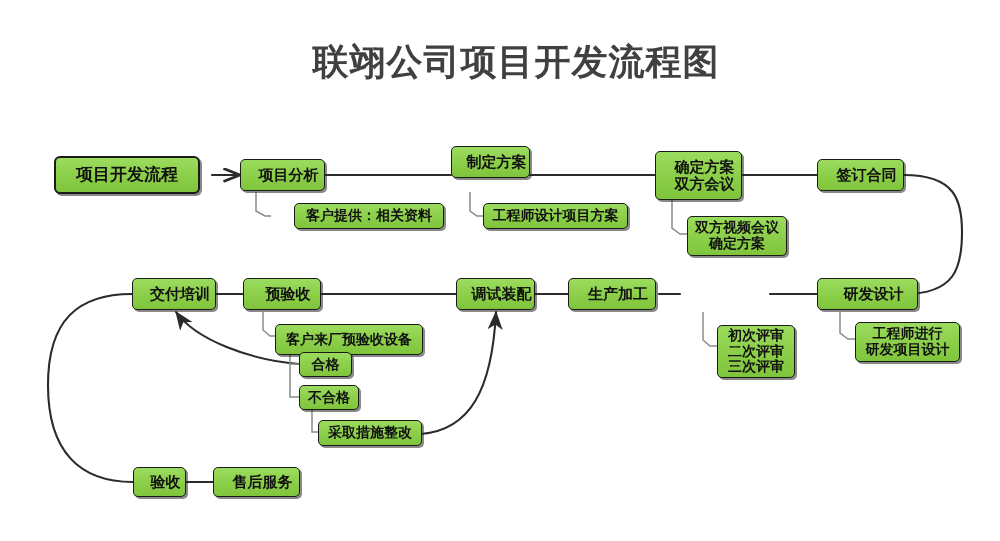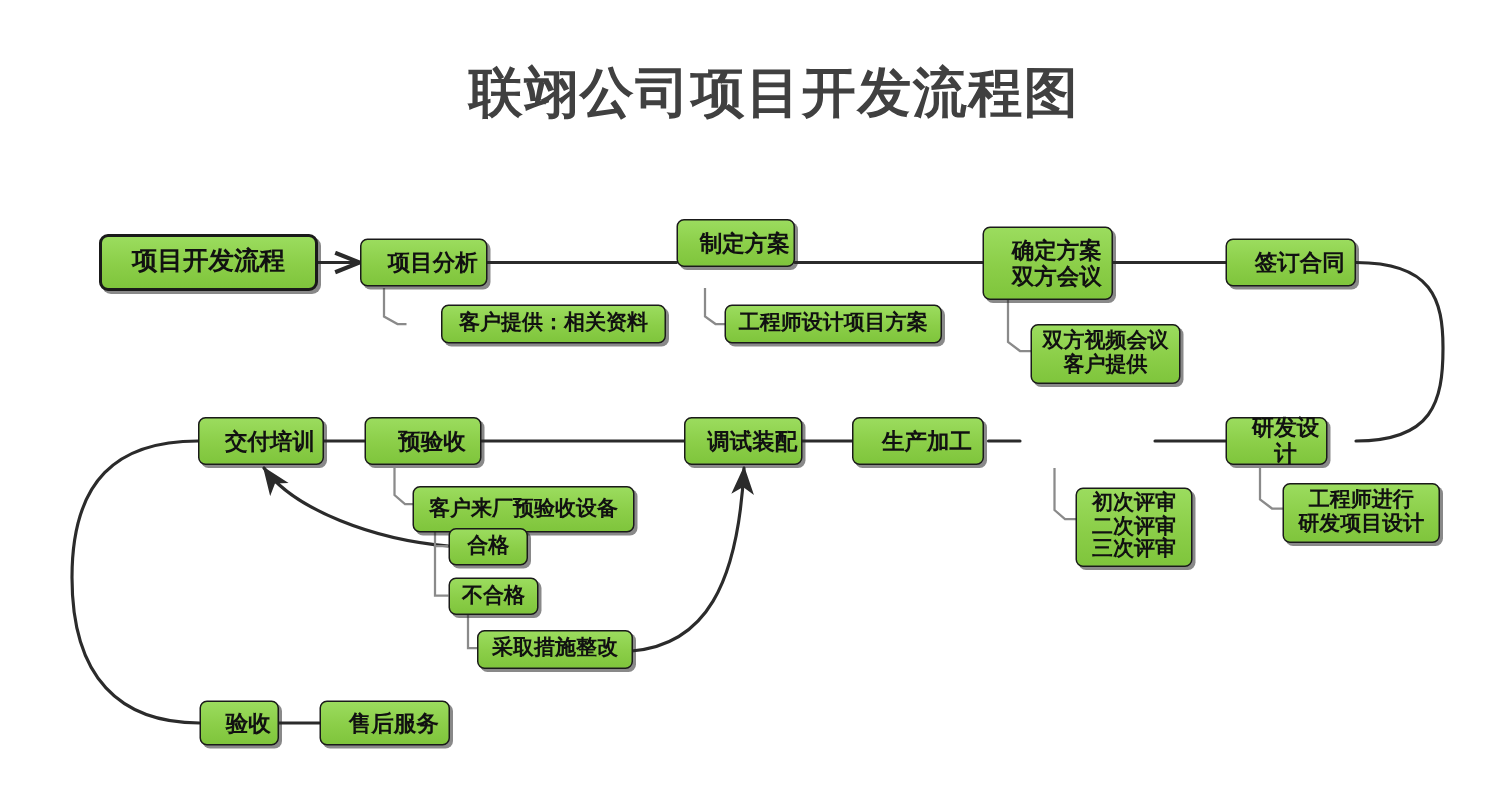--- a/index.html
+++ b/index.html
@@ -116,39 +116,39 @@
 
       <path d="M703,312 L703,340 L710,346 L718,346"></path>
 
       <path d="M263,312 L263,330 L270,336 L276,336"></path>
       <path d="M290,336 L290,364 L299,364"></path>
       <path d="M290,364 L290,397 L299,397"></path>
       <path d="M312,410 L312,432 L319,432"></path>
     </g>
   </svg>
 
-  <div class="node big n-start" style="left:66px; top:156px; width:146px; height:38px;">项目开发流程</div>
+  <div class="node big n-start" style="left:54px; top:156px; width:146px; height:38px;">项目开发流程</div>
 
   <div class="node rounded n-main" style="left:240px; top:159px; width:85px; height:32px;">项目分析</div>
 
   <div class="node rounded n-sub" style="left:270px; top:203px; width:150px; height:26px;margin-left:24px;">客户提供：相关资料</div>
 
   <div class="node rounded n-main" style="left:451px; top:146px; width:79px; height:32px;">制定方案</div>
 
   <div class="node rounded n-sub" style="left:483px; top:203px; width:145px; height:26px;">工程师设计项目方案</div>
 
   <div class="node rounded n-main" style="left:655px; top:151px; width:87px; height:49px;">确定方案
 双方会议</div>
 
   <div class="node rounded n-sub" style="left:687px; top:216px; width:100px; height:40px;">双方视频会议
-客户提供</div>
+确定方案</div>
 
   <div class="node rounded n-main" style="left:817px; top:159px; width:87px; height:32px;">签订合同</div>
 
-  <div class="node rounded n-main" style="left:817px; top:278px; width:68px; height:32px;text-align:center;">研发设计</div>
+  <div class="node rounded n-main" style="left:817px; top:278px; width:101px; height:32px;text-align:center;">研发设计</div>
 
   <div class="node rounded n-sub" style="left:855px; top:322px; width:105px; height:40px;">工程师进行
 研发项目设计</div>
 
 
   <div class="node rounded n-sub" style="left:717px; top:325px; width:78px; height:53px;">初次评审
 二次评审
 三次评审</div>
 
   <div class="node rounded n-main" style="left:568px; top:278px; width:88px; height:32px;">生产加工</div>

